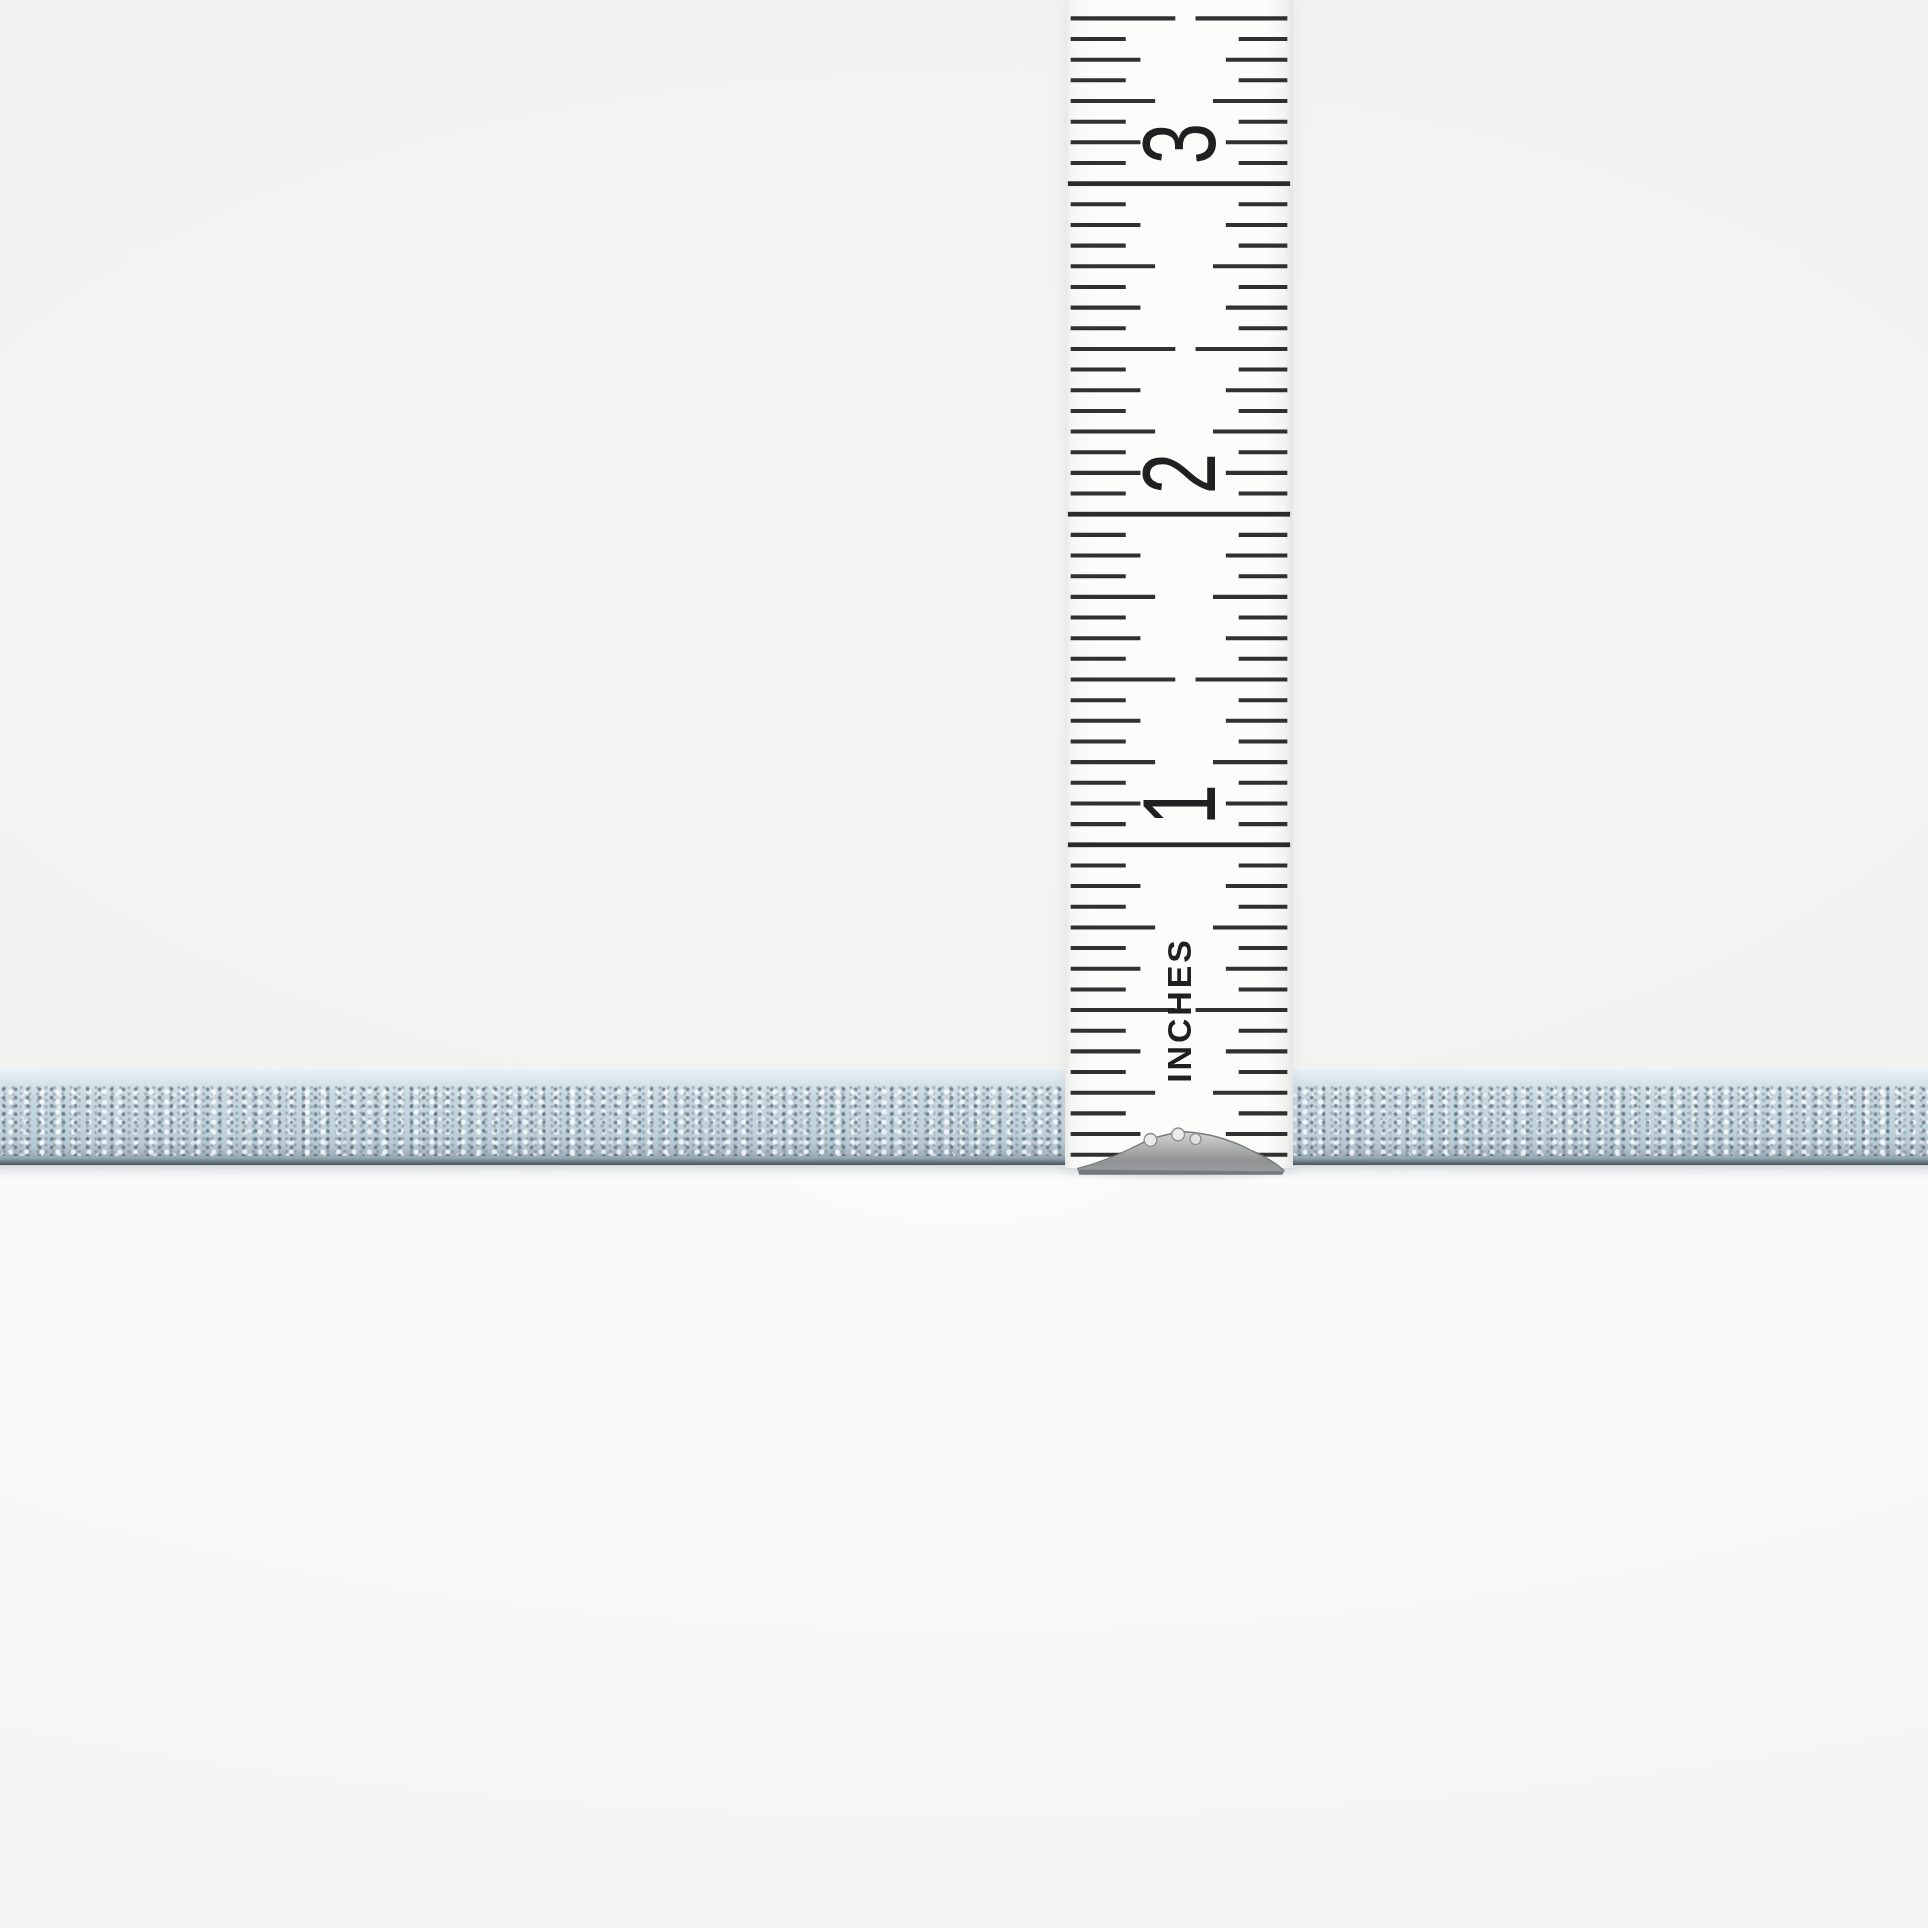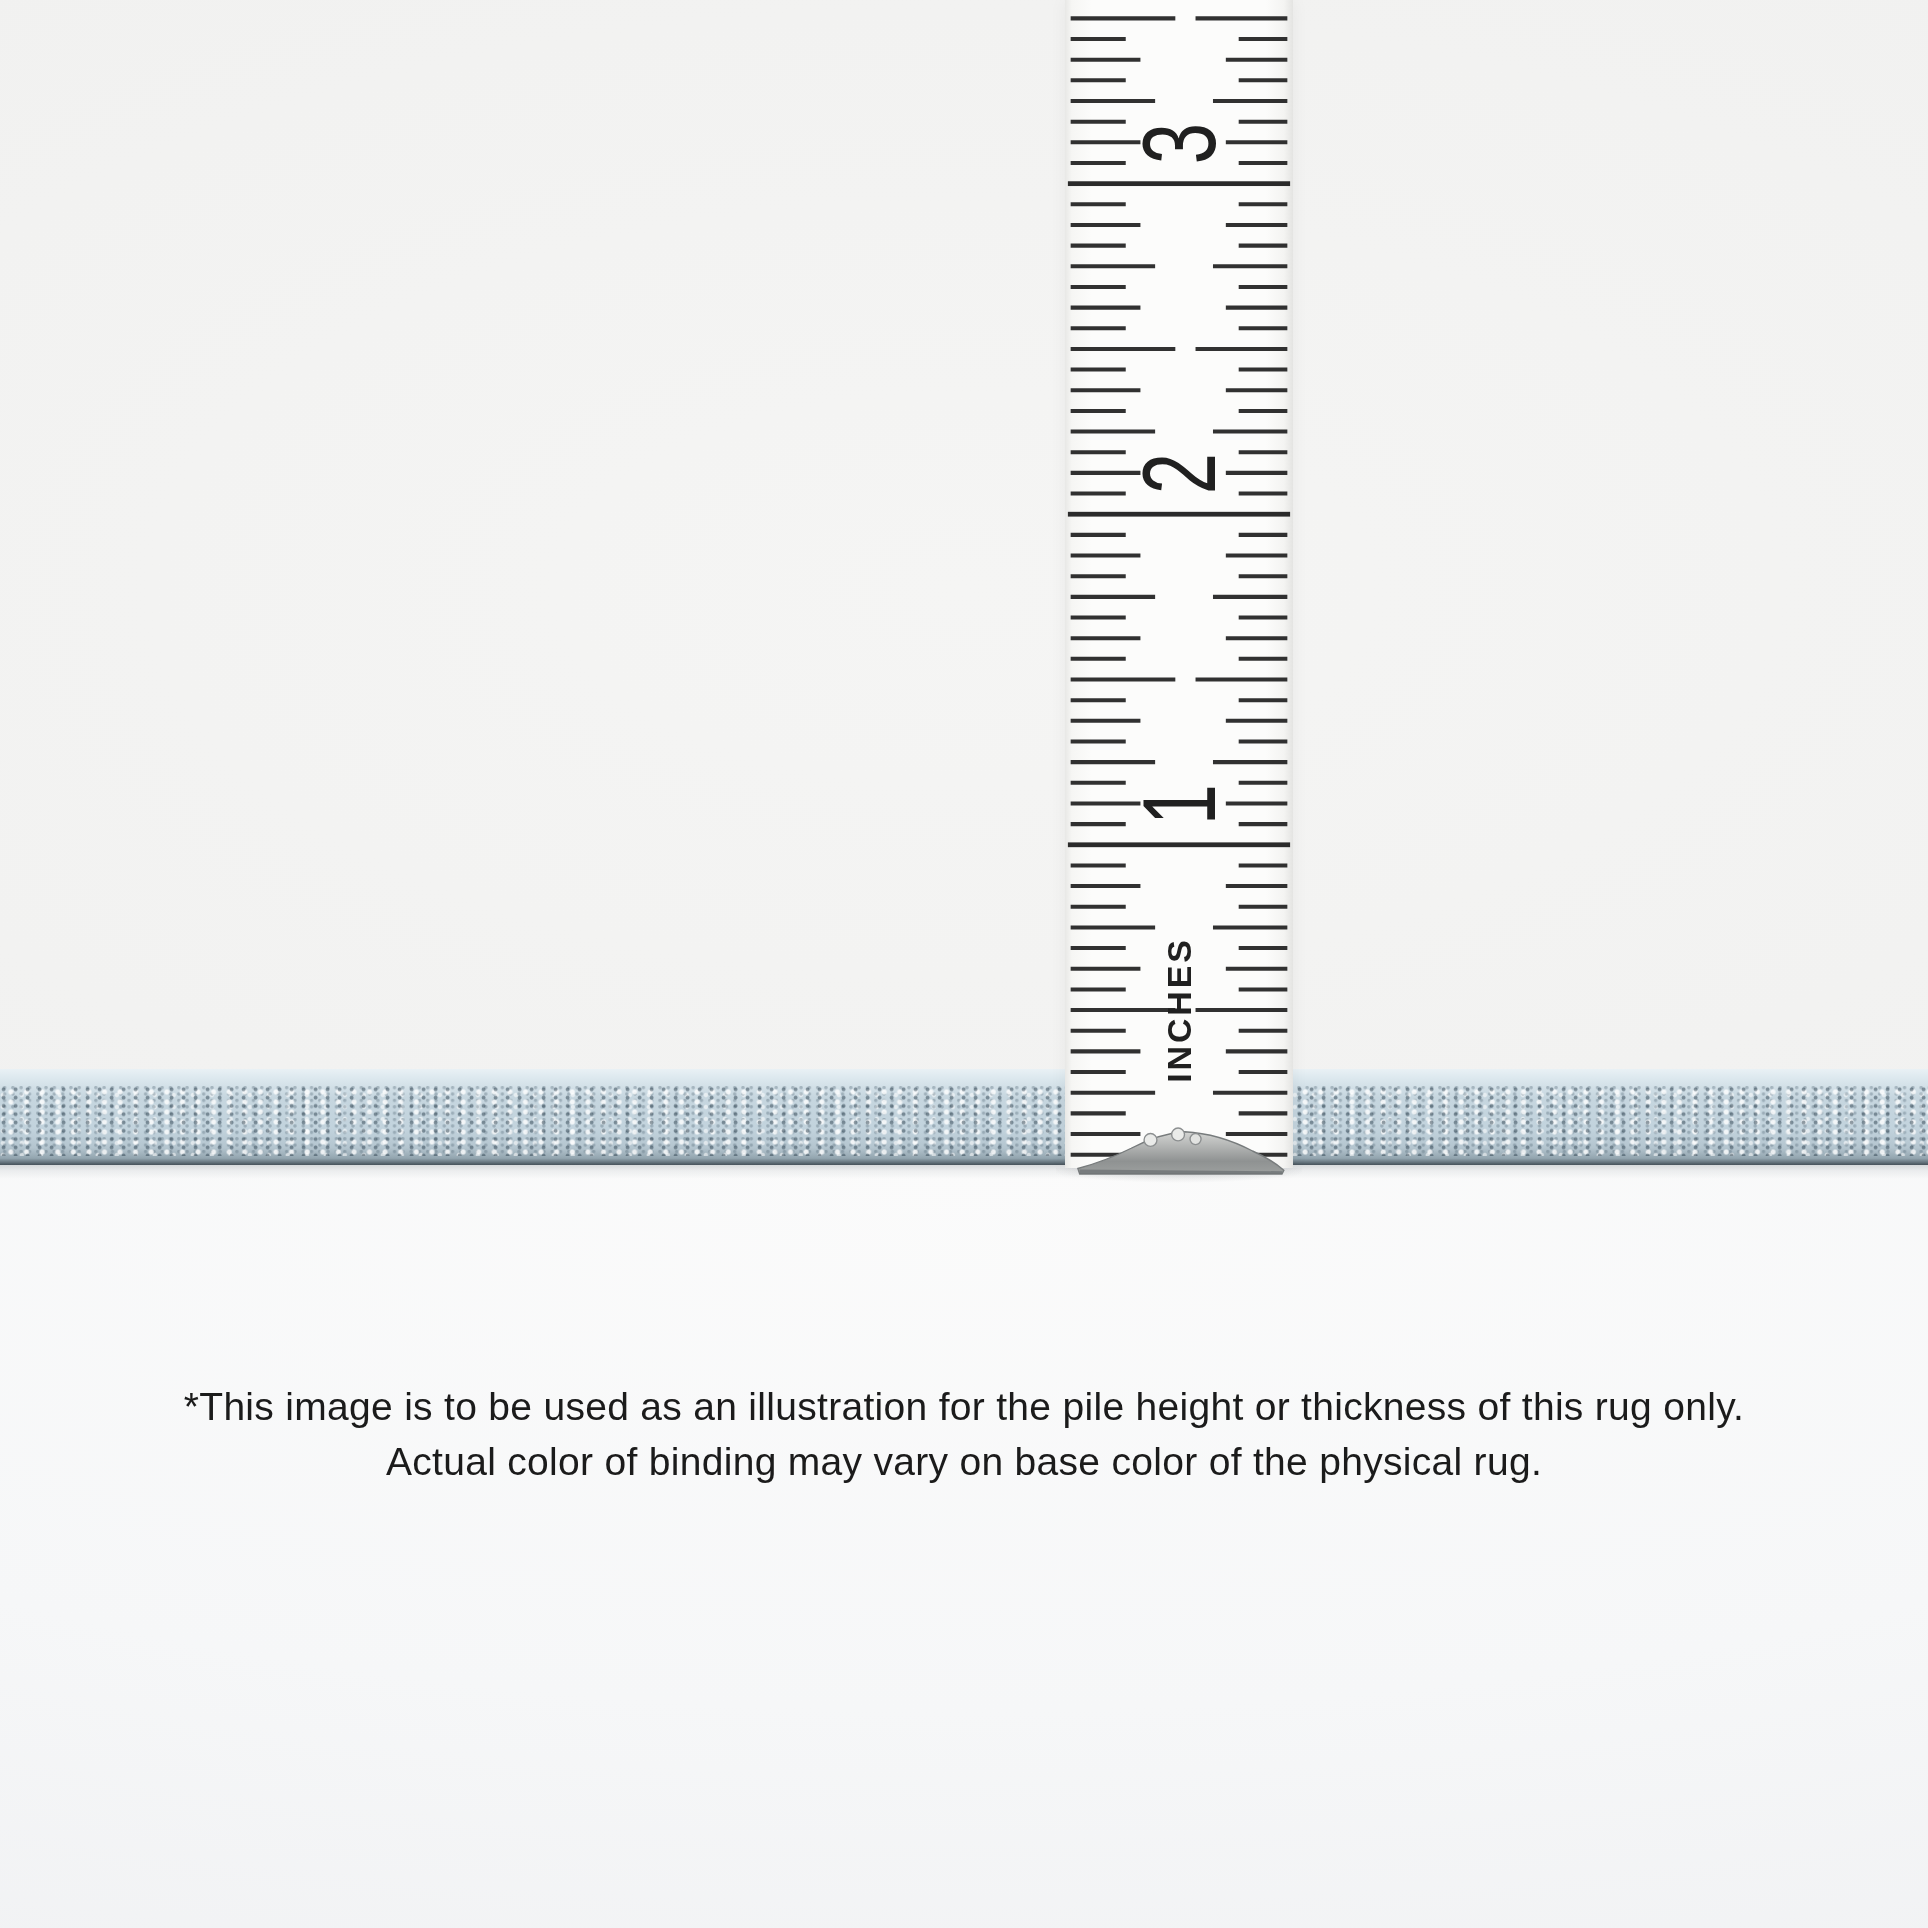--- a/index.html
+++ b/index.html
@@ -217,19 +217,15 @@
         </linearGradient>
       </defs>
       <path d="M 14 46 Q 44 38 72 24 Q 102 8 130 6 Q 168 8 204 27 Q 226 37 238 48 L 236 52 L 16 52 Z" fill="url(#metalGrad)" stroke="#777b7c" stroke-width="1.5"></path>
       <path d="M 16 47 L 236 49 L 236 52 L 16 52 Z" fill="#6e7375" opacity="0.8"></path>
       <circle cx="93" cy="15" r="7" fill="#eaebe9" stroke="#8c8f90" stroke-width="1.5"></circle>
       <circle cx="123" cy="9" r="7" fill="#eaebe9" stroke="#8c8f90" stroke-width="1.5"></circle>
       <circle cx="142" cy="14" r="6" fill="#e2e3e1" stroke="#8c8f90" stroke-width="1.5"></circle>
     </svg>
   </div>
 
-  <div class="disclaimer">
-    <div>*This image is to be used as an illustration for the pile height or thickness of this rug only.</div>
-    <div>Actual color of binding may vary on base color of the physical rug.</div>
-  </div>
 
 </div>
 
 
 </body></html>

